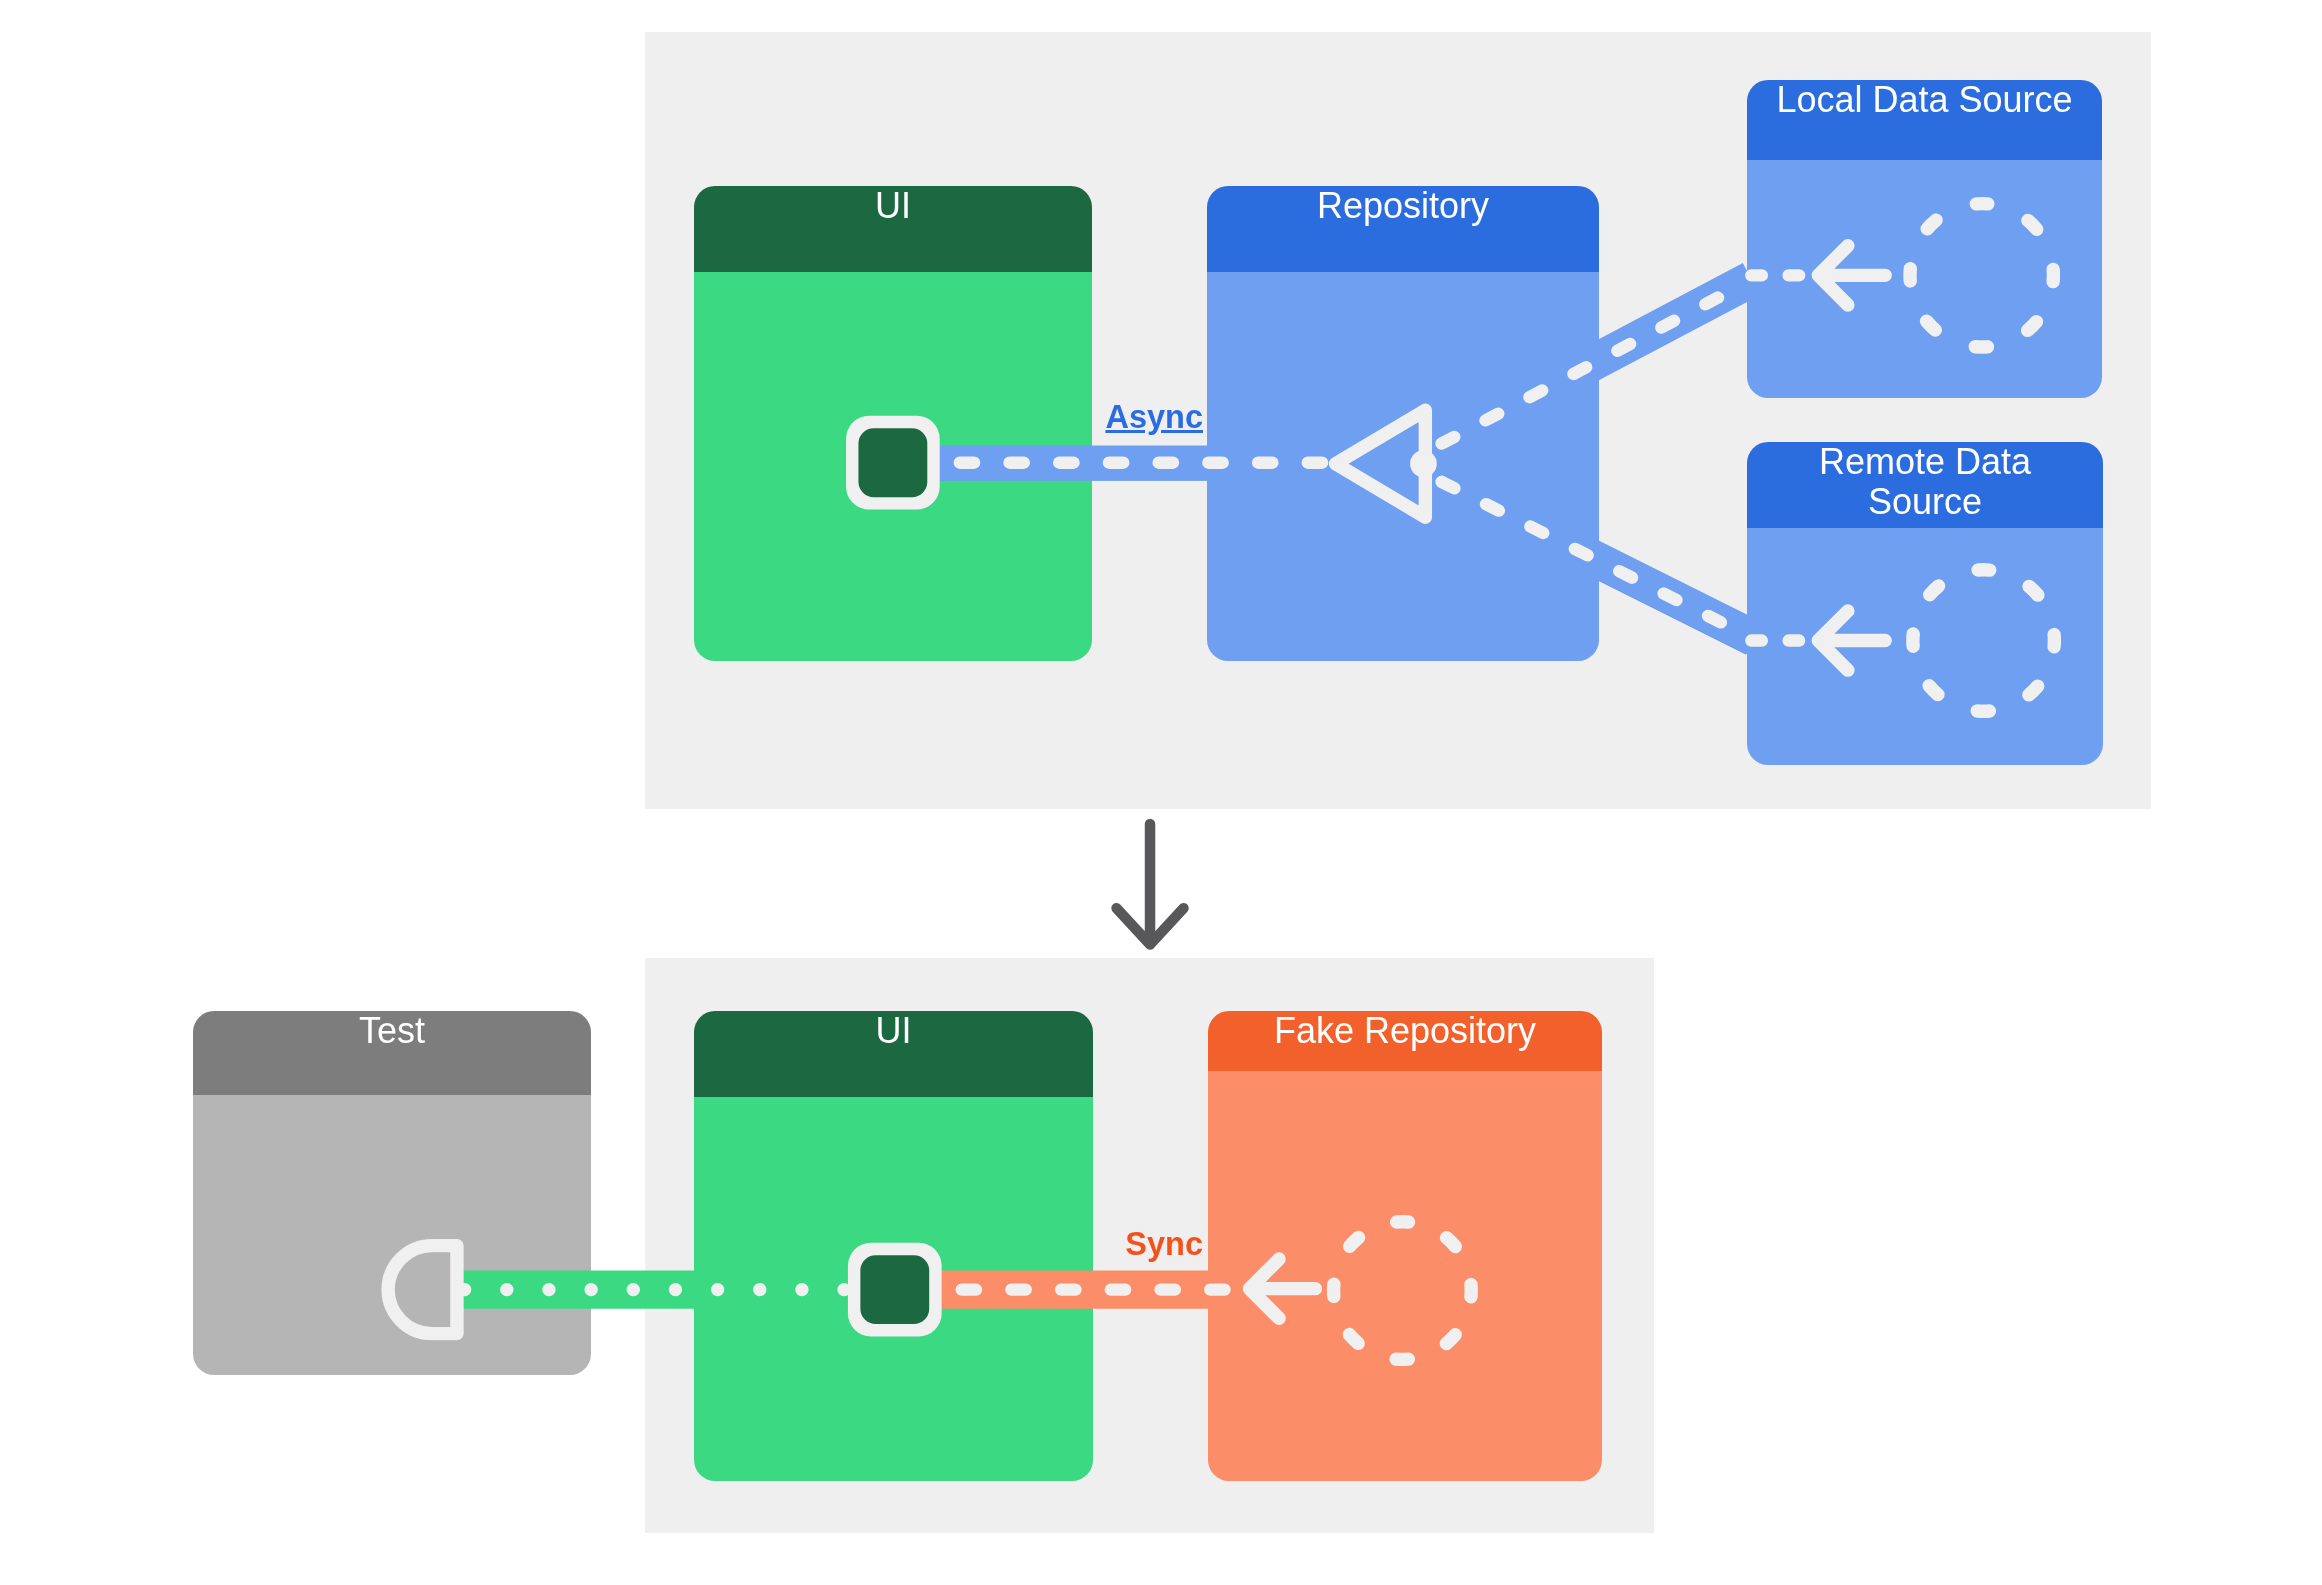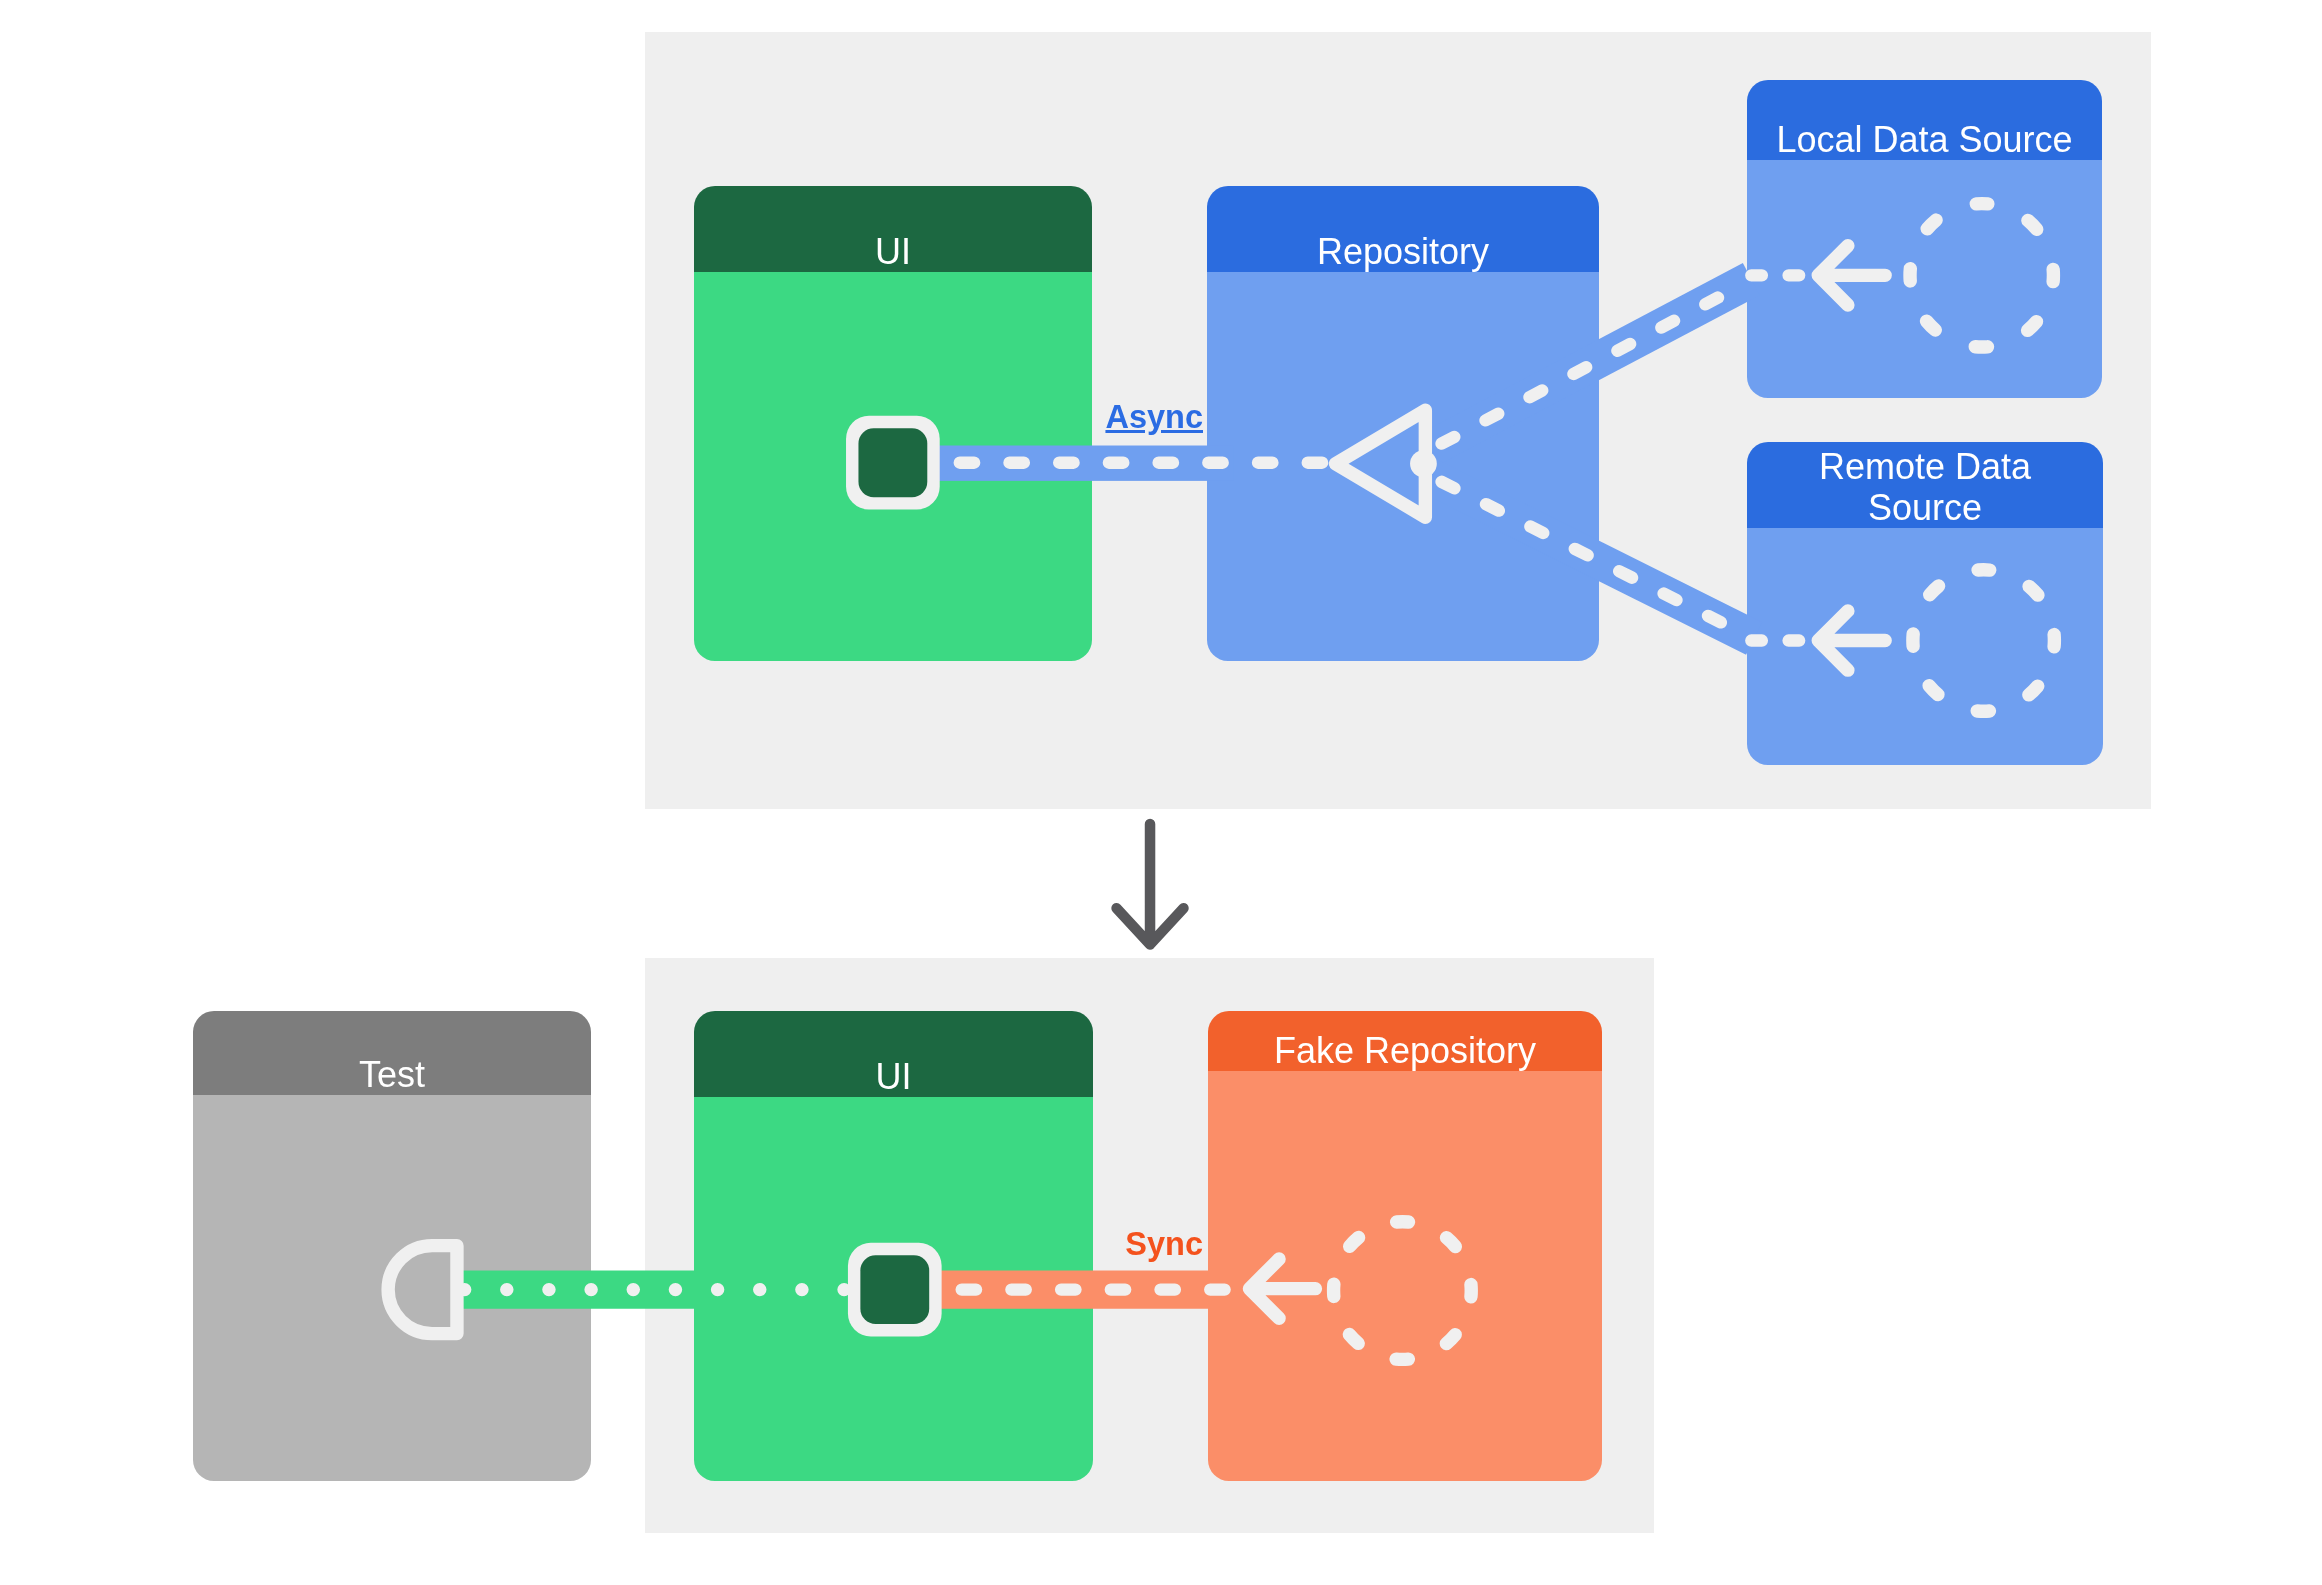--- a/index.html
+++ b/index.html
@@ -17,30 +17,30 @@
     position:relative;width:2323px;height:1586px;overflow:hidden;
     background:var(--background);
     font-family:"Liberation Sans", sans-serif;
   }
   .panel{position:absolute;background:var(--panel);}
   .panel.top{left:645px;top:32px;width:1506px;height:777px;}
   .panel.bottom{left:645px;top:958px;width:1009px;height:575px;}
 
   .box{position:absolute;border-radius:21px;display:flex;flex-direction:column;}
   .box .hdr{
-    flex:0 0 auto;border-radius:21px 21px 0 0;display:flex;align-items:flex-end;justify-content:center;
+    flex:0 0 auto;border-radius:21px 21px 0 0;display:flex;align-items:flex-start;justify-content:center;
     color:#ffffff;font-size:36px;line-height:1.12;text-align:center;
   }
   .box .bod{flex:1 1 auto;border-radius:0 0 21px 21px;}
 
   .box.ui-top   {left:694px; top:186px; width:398px;height:475px;}
   .box.repo     {left:1207px;top:186px; width:392px;height:475px;}
   .box.local    {left:1747px;top:80px;  width:355px;height:318px;}
   .box.remote   {left:1747px;top:442px; width:356px;height:323px;}
-  .box.test     {left:193px; top:1011px;width:398px;height:470px;}
+  .box.test     {left:193px; top:1011px;width:398px;height:364px;}
   .box.ui-bot   {left:694px; top:1011px;width:399px;height:470px;}
   .box.fake     {left:1208px;top:1011px;width:394px;height:470px;}
 
   .box.ui-top .hdr, .box.ui-bot .hdr{background:var(--green-header);height:86px;}
   .box.ui-top .bod, .box.ui-bot .bod{background:var(--green-body);}
   .box.repo .hdr{background:var(--blue-header);height:86px;}
   .box.repo .bod{background:var(--blue-body);}
   .box.local .hdr{background:var(--blue-header);height:80px;}
   .box.local .bod{background:var(--blue-body);}
   .box.remote .hdr{background:var(--blue-header);height:86px;}

